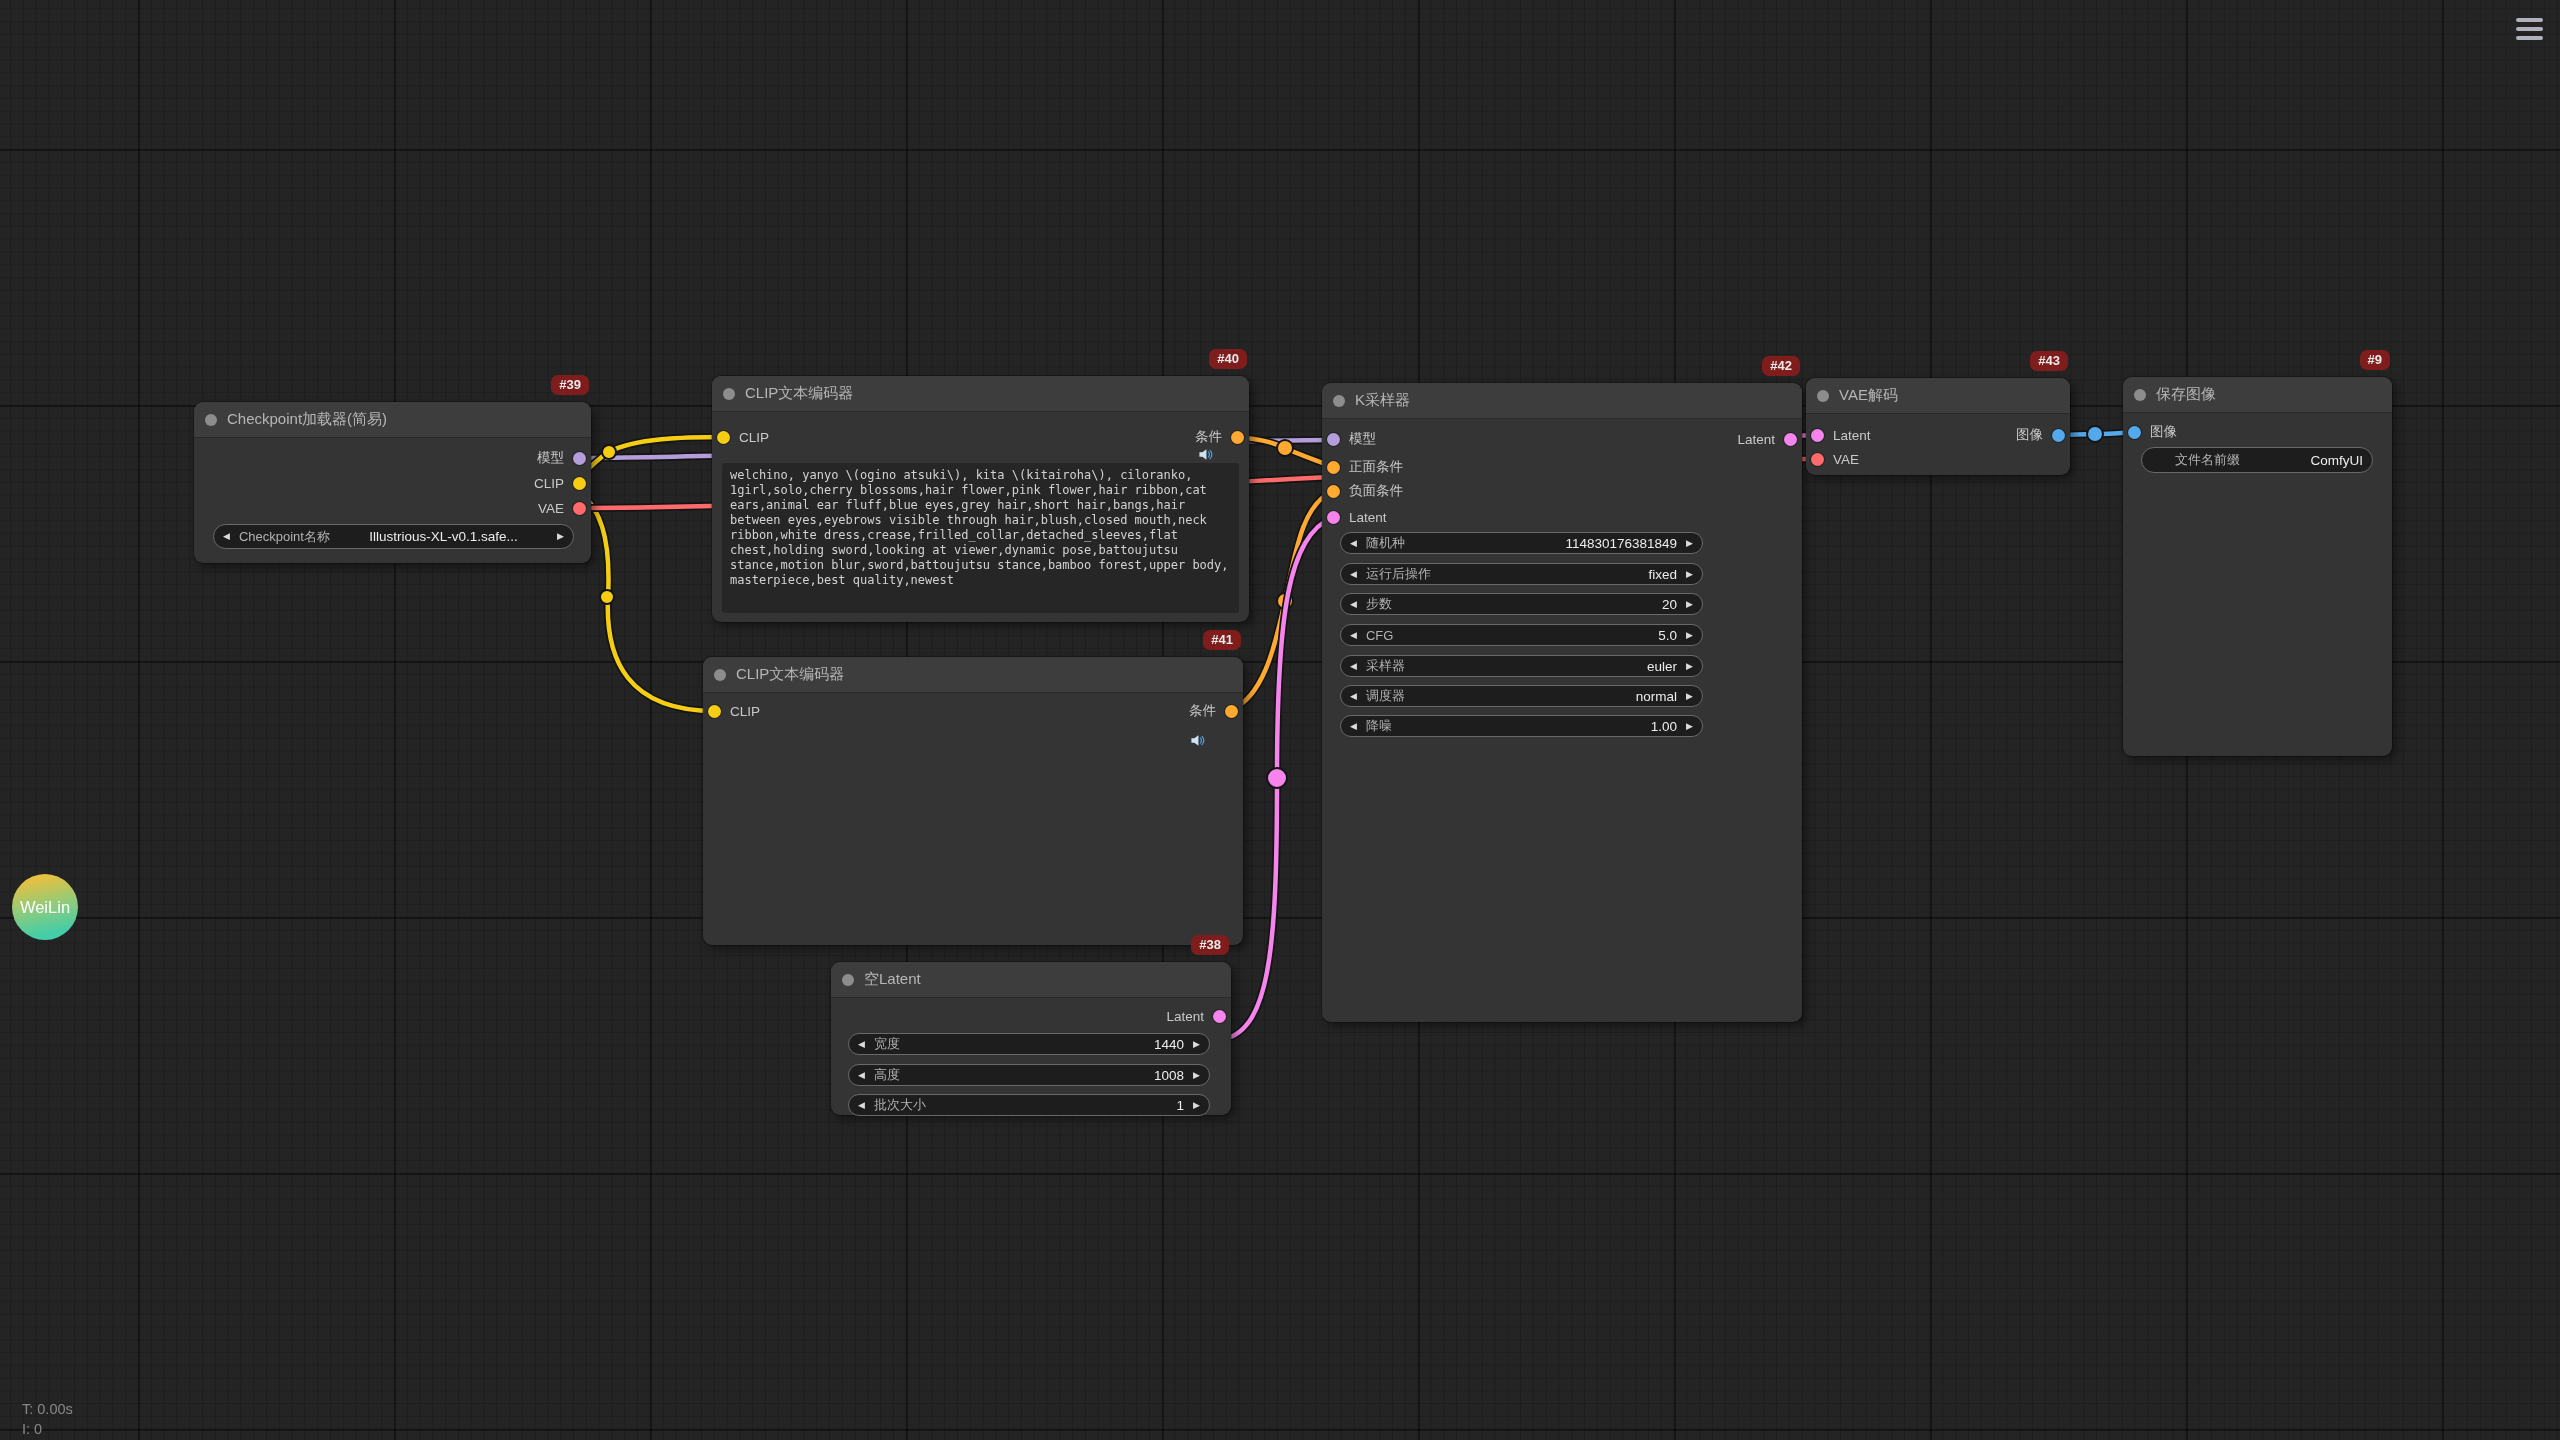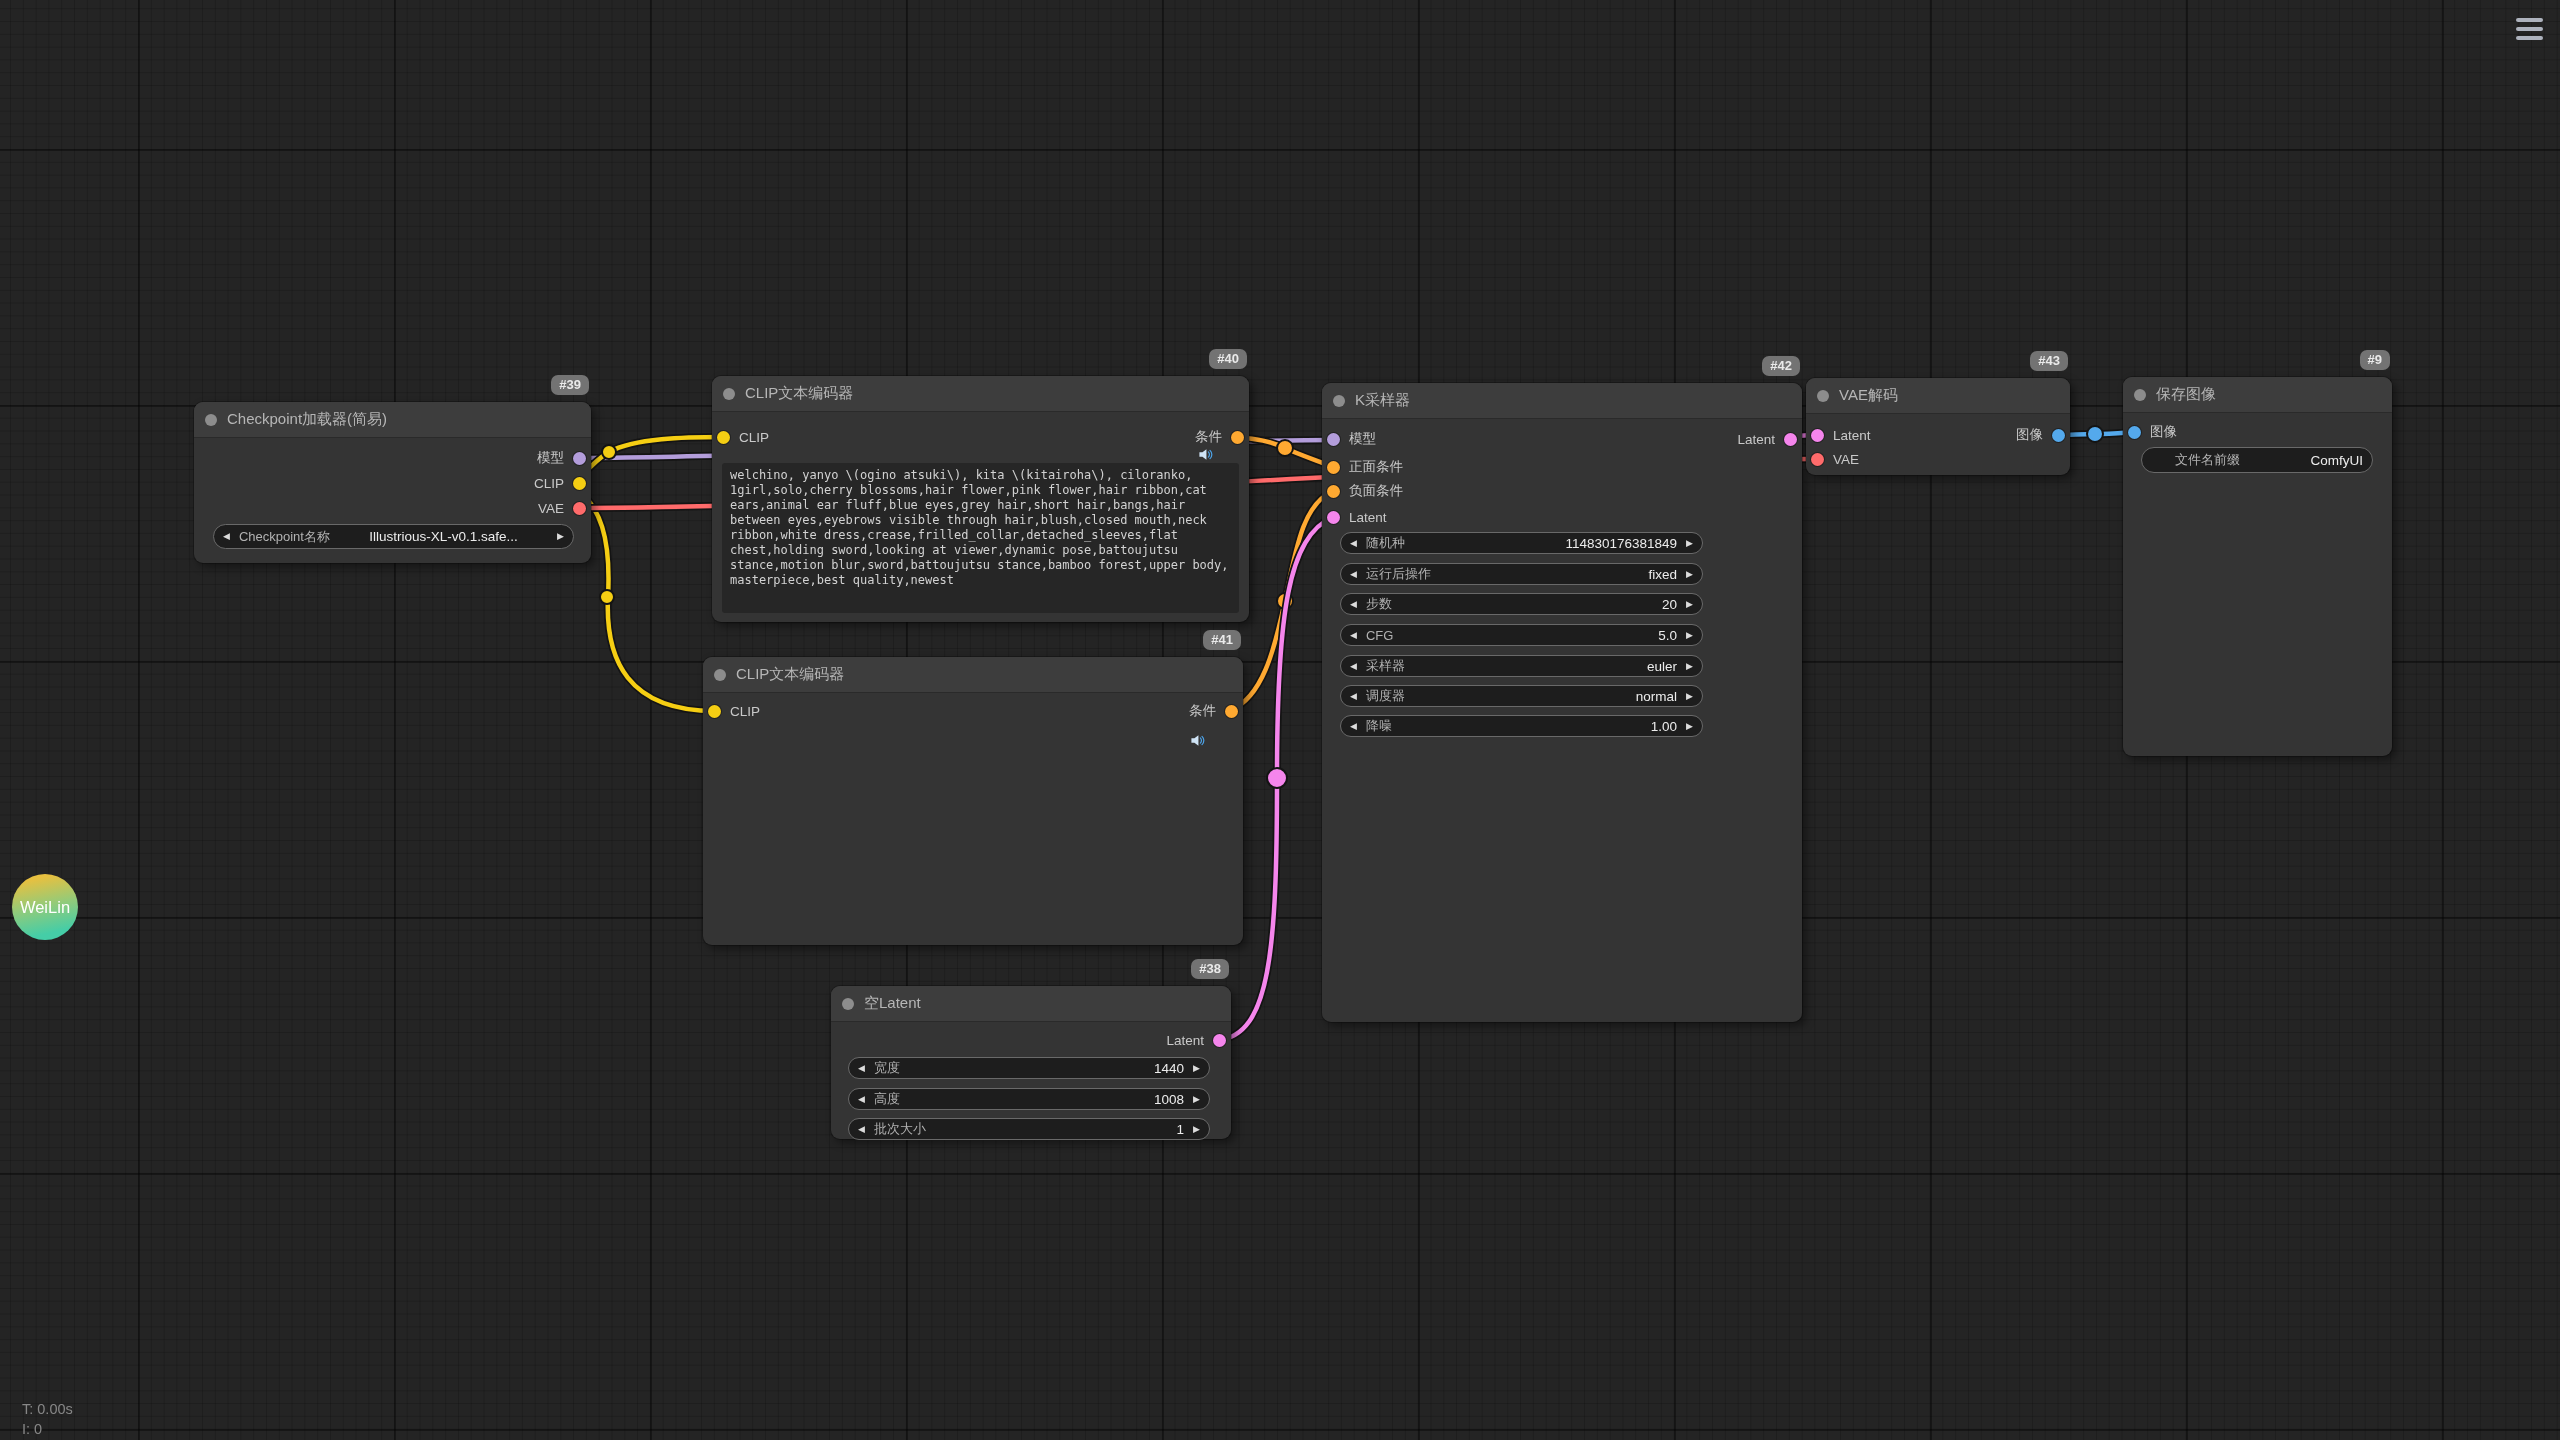--- a/index.html
+++ b/index.html
@@ -14,21 +14,21 @@
     background-size:256px 256px,256px 256px,12.8px 12.8px,12.8px 12.8px;
     background-position:138px 149px,138px 149px,138px 149px,138px 149px;}
   #wires{position:absolute;left:0;top:0;width:2560px;height:1440px;pointer-events:none;}
   .node{position:absolute;background:#343434;border-radius:9px;
     box-shadow:4px 4px 10px rgba(0,0,0,0.45), 0 0 0 1px rgba(0,0,0,0.25);}
   .titlebar{position:absolute;left:0;right:0;top:0;height:36px;background:#3d3d3d;
     border-radius:9px 9px 0 0;display:flex;align-items:center;gap:10px;padding-left:11px;
     box-sizing:border-box;border-bottom:1px solid #2a2a2a;}
   .tdot{width:12px;height:12px;border-radius:50%;background:#8d8d8d;flex:none;}
   .ttext{color:#b6b6b6;font-size:15px;white-space:nowrap;}
-  .badge{position:absolute;top:-27px;right:2px;background:#737373;color:#eaeaea;
+  .badge{position:absolute;top:-27px;right:2px;background:#7f1d1d;color:#eaeaea;
     font-size:13px;font-weight:bold;padding:2px 8px 3px;border-radius:7px;}
   .prow{position:absolute;left:0;right:0;height:22px;display:flex;align-items:center;
     font-size:13.5px;color:#c9c9c9;box-sizing:border-box;}
   .prow.in{padding-left:5px;gap:9px;}
   .prow.out{justify-content:flex-end;padding-right:5px;gap:9px;}
   .prow.duo{justify-content:space-between;padding:0 5px;}
   .pside{display:flex;align-items:center;gap:9px;}
   .dot{width:13px;height:13px;border-radius:50%;background:#888;flex:none;
     box-shadow:0 0 0 1px rgba(0,0,0,0.35);}
   .pill{position:absolute;height:22px;background:#1d1d1d;border:1.5px solid #696969;
@@ -148,21 +148,21 @@
         <span>条件</span>
         <span class="dot" style="background: rgb(255, 169, 49);"></span>
       </span>
     </div>
     <svg class="speaker" style="right:38px;top:76px" viewBox="0 0 16 16">
       <path d="M1.5 5.5v5h3.2l4.3 3.2V2.3L4.7 5.5H1.5z" fill="#cfe3f5"></path>
       <path d="M11 5.2c1.6 1.5 1.6 4.1 0 5.6M12.8 3.6c2.6 2.4 2.6 6.4 0 8.8" stroke="#4da3e8" stroke-width="1.3" fill="none" stroke-linecap="round"></path>
     </svg>
   </div>
 
-  <div class="node" style="left:831px;top:986px;width:400px;height:153px">
+  <div class="node" style="left:831px;top:962px;width:400px;height:153px">
     <div class="badge">#38</div>
     <div class="titlebar">
       <span class="tdot"></span>
       <span class="ttext">空Latent</span>
     </div>
     <div class="prow out" style="top:43px">
       <span>Latent</span>
       <span class="dot" style="background: rgb(245, 133, 236);"></span>
     </div>
     <div class="pill" style="left:17px;top:71px;width:362px">

